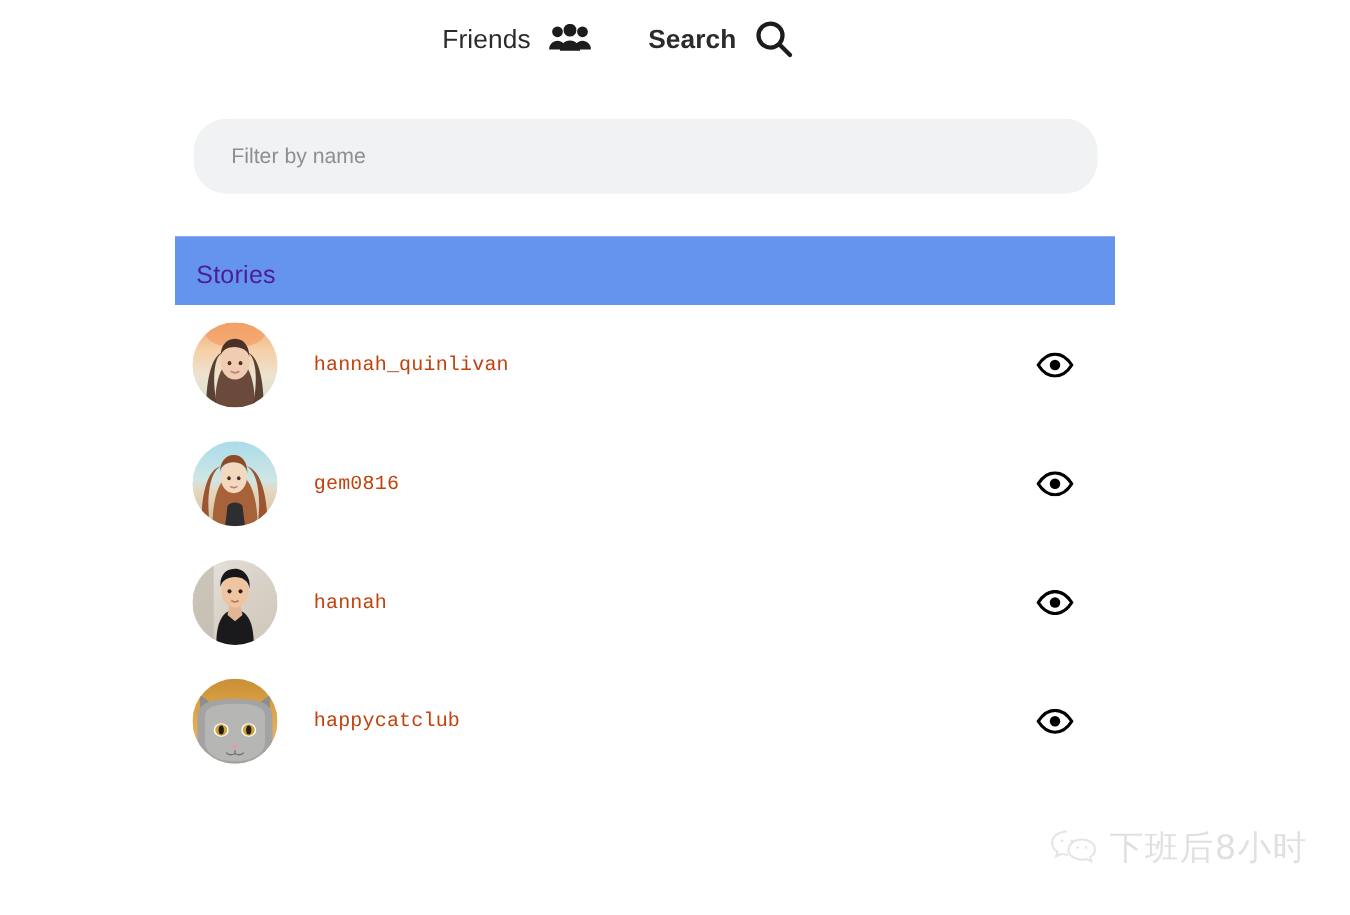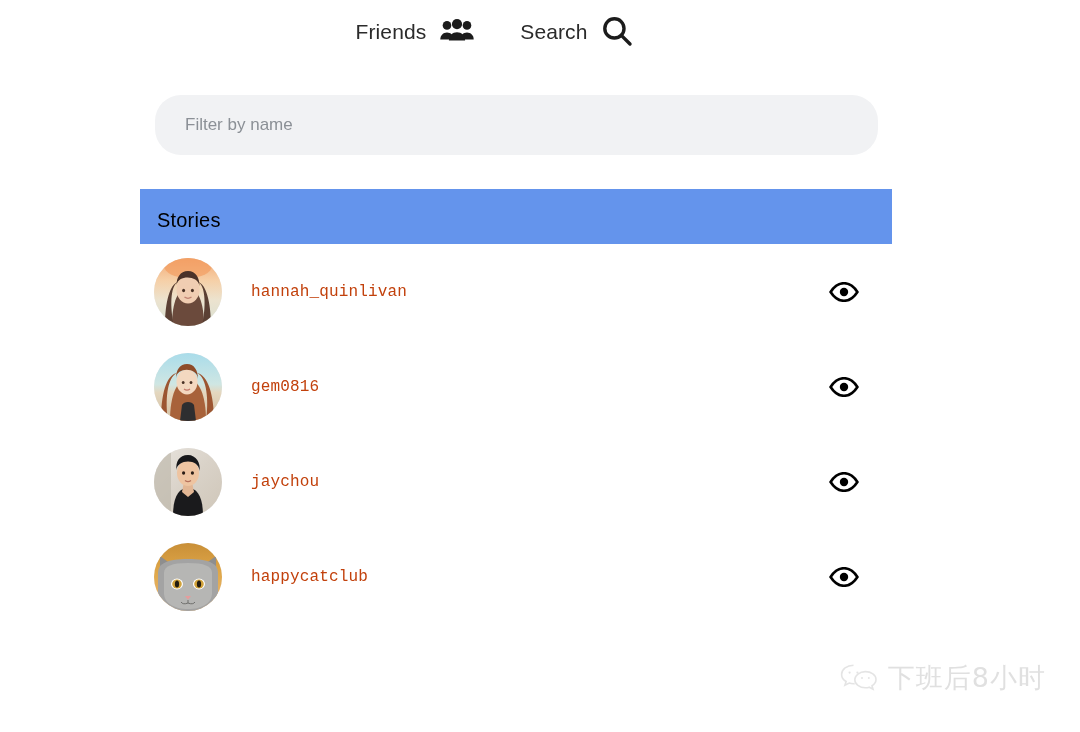--- a/index.html
+++ b/index.html
@@ -30,21 +30,21 @@
   }
 
   .nav-item {
     display: flex;
     align-items: center;
     gap: 14px;
     cursor: pointer;
     padding: 0 46px 0 0;
     user-select: none;
   }
-  .nav-item:last-child { padding-right: 0; }
+  .nav-item:last-child { padding-right: 0; font-weight: bold; }
 
   .nav-label {
     font-size: 21px;
     color: #2b2b2b;
     letter-spacing: 0.1px;
     line-height: 1;
     white-space: nowrap;
   }
 
   .nav-icon {
@@ -84,21 +84,21 @@
 
   #stories-header {
     height: 55px;
     background: #6494ec;
     display: flex;
     align-items: center;
     padding-left: 17px;
   }
 
   #stories-header-title {
-    color: #000000;
+    color: #4c1d95;
     font-size: 20px;
     letter-spacing: 0.2px;
     margin-top: 8px;
   }
 
   
   #stories-list {
     padding-top: 0;
   }
 
@@ -288,21 +288,21 @@
           <rect x="0" y="0" width="17" height="68" fill="#bfb9ad" opacity="0.7"></rect>
           <path d="M19 68 C19 48 25 40 34 40 C43 40 49 48 49 68 Z" fill="#1a1a1c"></path>
           <path d="M30 34 L38 34 L40 44 L34 49 L28 44 Z" fill="#e2b694"></path>
           <ellipse cx="34" cy="25" rx="11" ry="13" fill="#eec4a1"></ellipse>
           <path d="M22.5 22 C23 11 45 10 45.5 23 C47 15 42 7 34 7 C25 7 21.5 14 22.5 22 Z" fill="#17171a"></path>
           <ellipse cx="29.6" cy="25" rx="1.6" ry="1.7" fill="#2b1d16"></ellipse>
           <ellipse cx="38.4" cy="25" rx="1.6" ry="1.7" fill="#2b1d16"></ellipse>
           <path d="M31 32.5 Q34 34.6 37 32.5" stroke="#b5705c" stroke-width="1.2" fill="none"></path>
         </svg>
       </div>
-      <span class="story-name">jaychou</span>
+      <span class="story-name">hannah</span>
       <button class="eye-button" aria-label="View story">
         <svg width="30" height="20" viewBox="0 0 30 20" fill="none">
           <path d="M1.6 10 C6 3 10.4 1.2 15 1.2 C19.6 1.2 24 3 28.4 10 C24 17 19.6 18.8 15 18.8 C10.4 18.8 6 17 1.6 10 Z" stroke="#000" stroke-width="2.6" fill="#fff"></path>
           <circle cx="15" cy="10" r="4.2" fill="#000"></circle>
         </svg>
       </button>
     </div>
 
     <div class="story-row">
       <div class="avatar">

